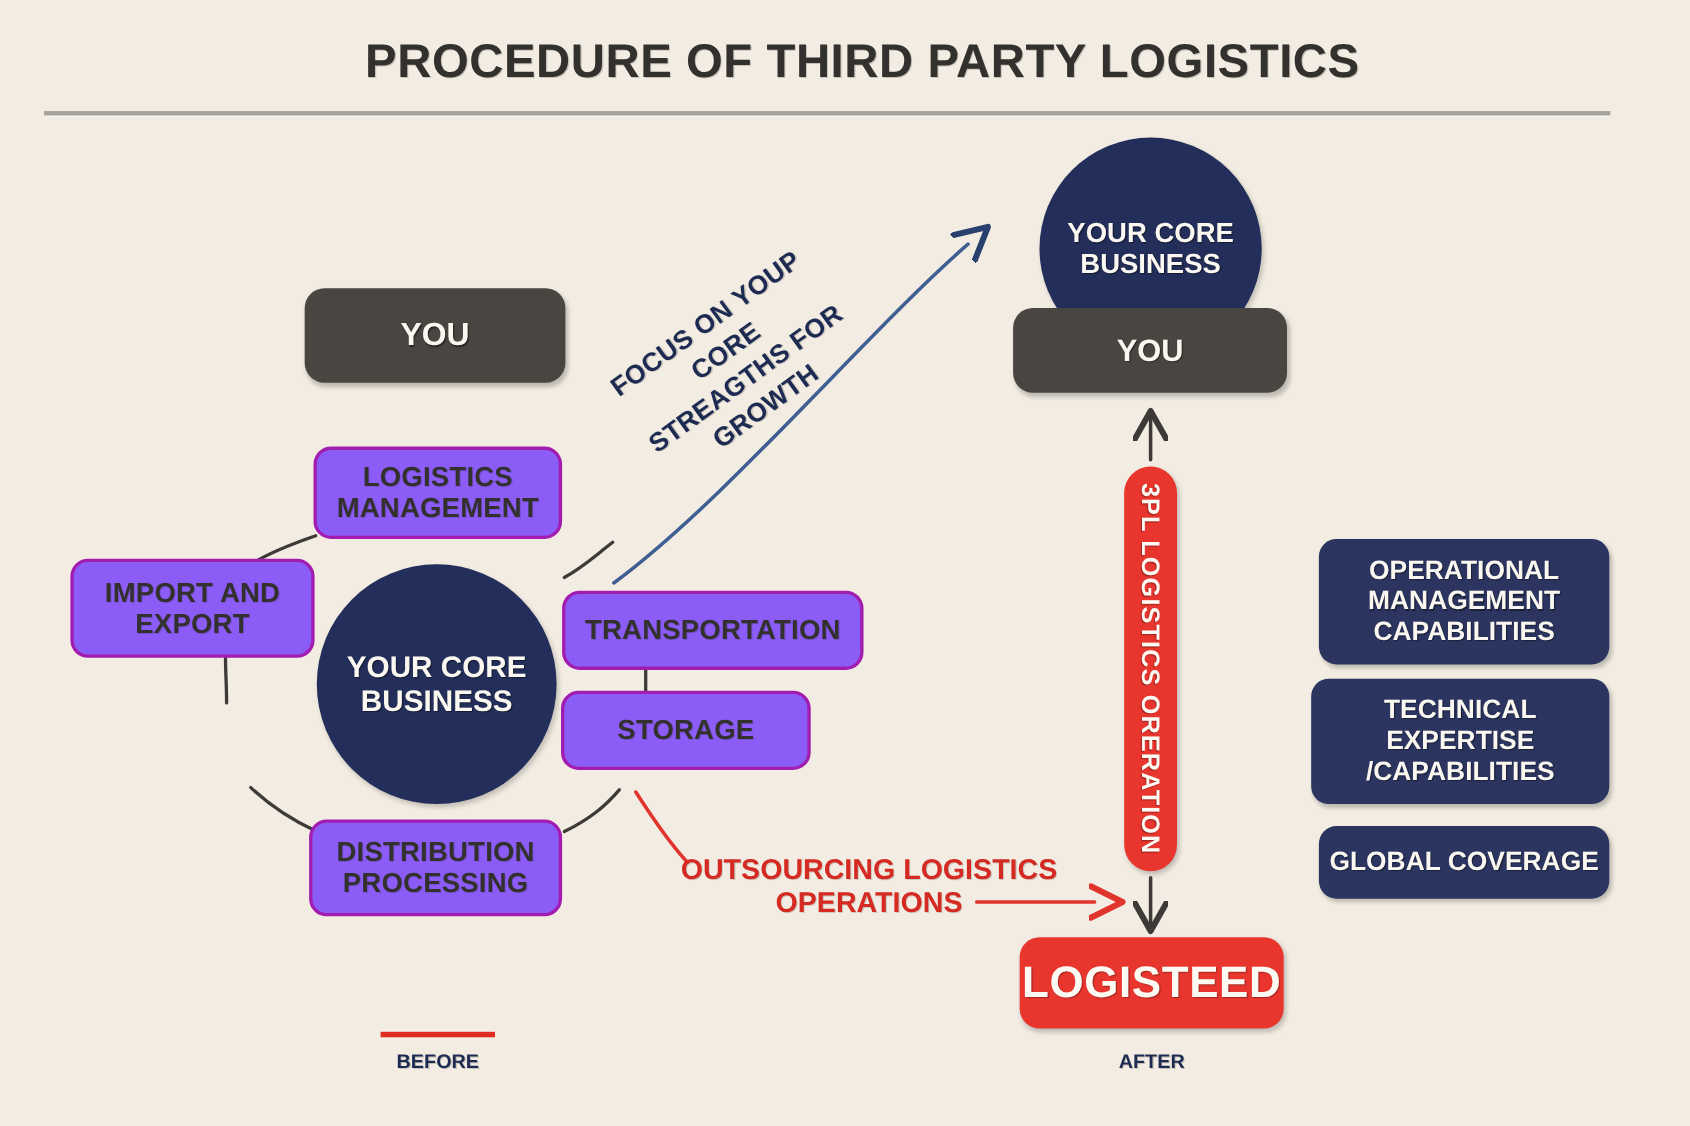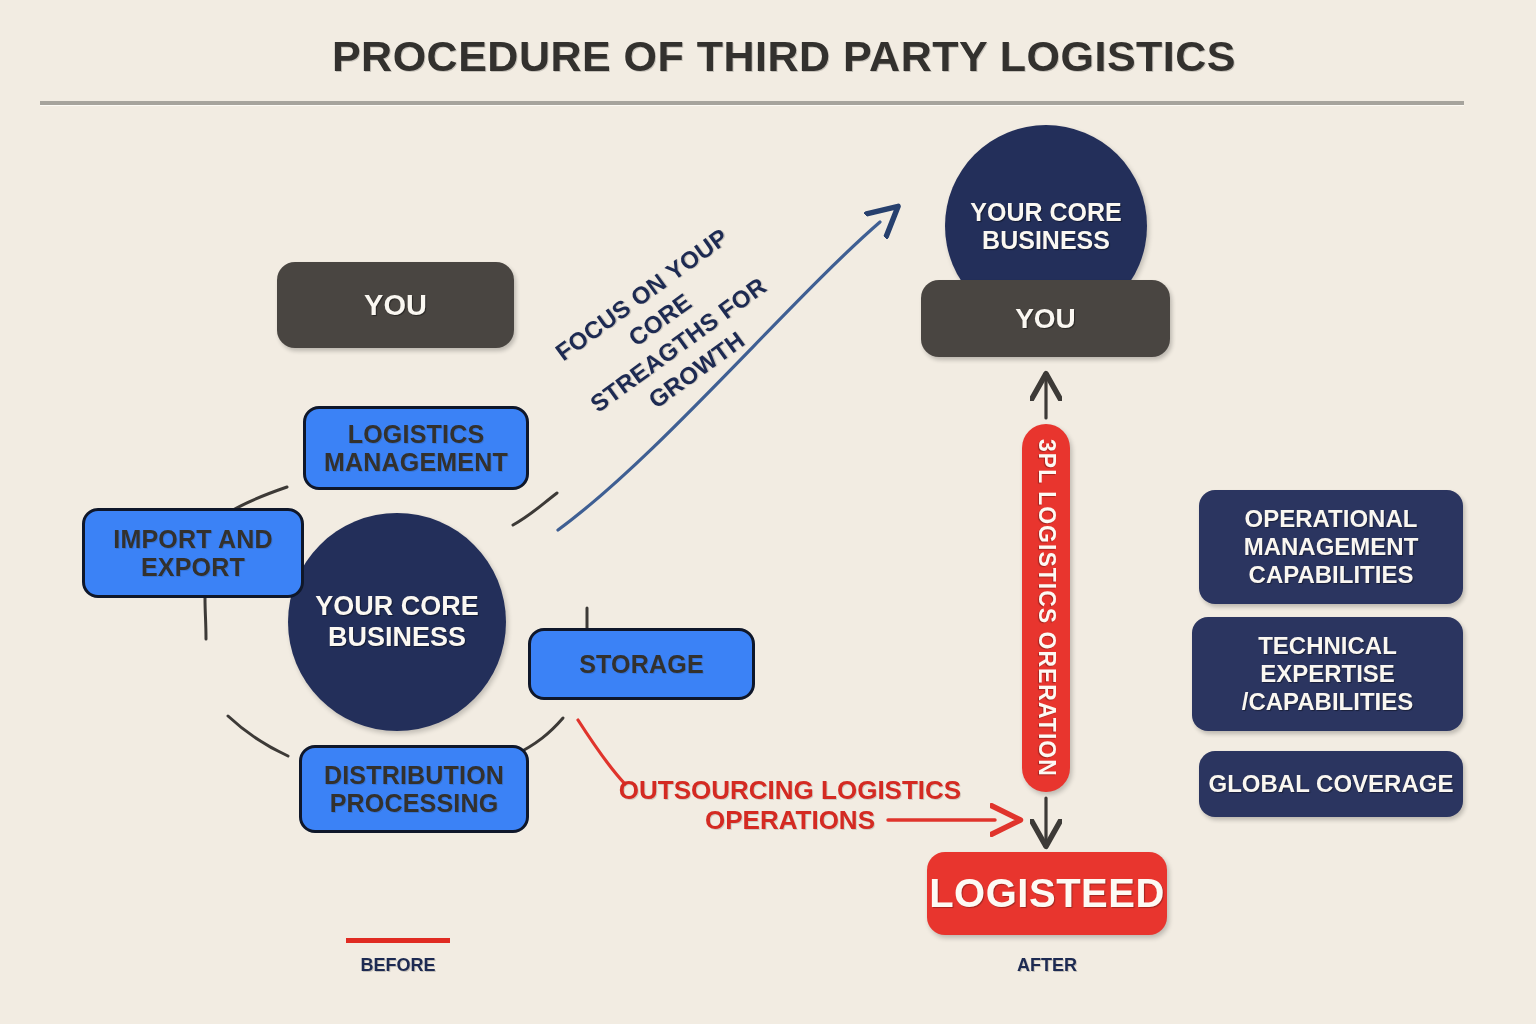--- a/index.html
+++ b/index.html
@@ -27,29 +27,28 @@
     box-shadow:0 1px 0 #fdfaf4;
   }
 
   
   .rbox{
     position:absolute;box-sizing:border-box;
     display:flex;align-items:center;justify-content:center;
     text-align:center;font-weight:bold;line-height:1.12;
   }
   .outline-box{
-    background:#3b82f6;
-    border:3px solid #0f172a;
+    background:#8b5cf6;
+    border:3px solid #a21caf;
     border-radius:16px;
     color:#33312e;
     font-size:25px;
     letter-spacing:.2px;
     text-shadow:1px 1px 0 rgba(0,0,0,.12);
     z-index:4;
-    margin-left:18px;
   }
   .dark-box{
     background:#494541;
     border-radius:18px;
     color:#faf7f1;
     font-size:29px;
     box-shadow:2px 3px 4px rgba(0,0,0,.22);
     text-shadow:1px 1px 1px rgba(0,0,0,.45);
     z-index:6;
   }
@@ -184,20 +183,23 @@
     </span>
   </div>
 
 
   <div class="rbox outline-box" id="node-distribution" style="left:281px;top:745px;width:230px;height:88px;">
     <span>
       <span>DISTRIBUTION</span><br><span>PROCESSING</span>
     </span>
   </div>
 
+  <div class="rbox outline-box" id="node-transportation" style="left:511px;top:537px;width:274px;height:72px;">
+    <span>TRANSPORTATION</span>
+  </div>
 
   <div class="rbox outline-box" id="node-storage" style="left:510px;top:628px;width:227px;height:72px;">
     <span>STORAGE</span>
   </div>
 
   <div class="foot-dash" style="left:346px;top:938px;width:104px;"></div>
   <div class="foot-label" style="left:298px;top:955px;width:200px;">BEFORE</div>
 
   <svg class="layer" id="arrows">
     <defs>

